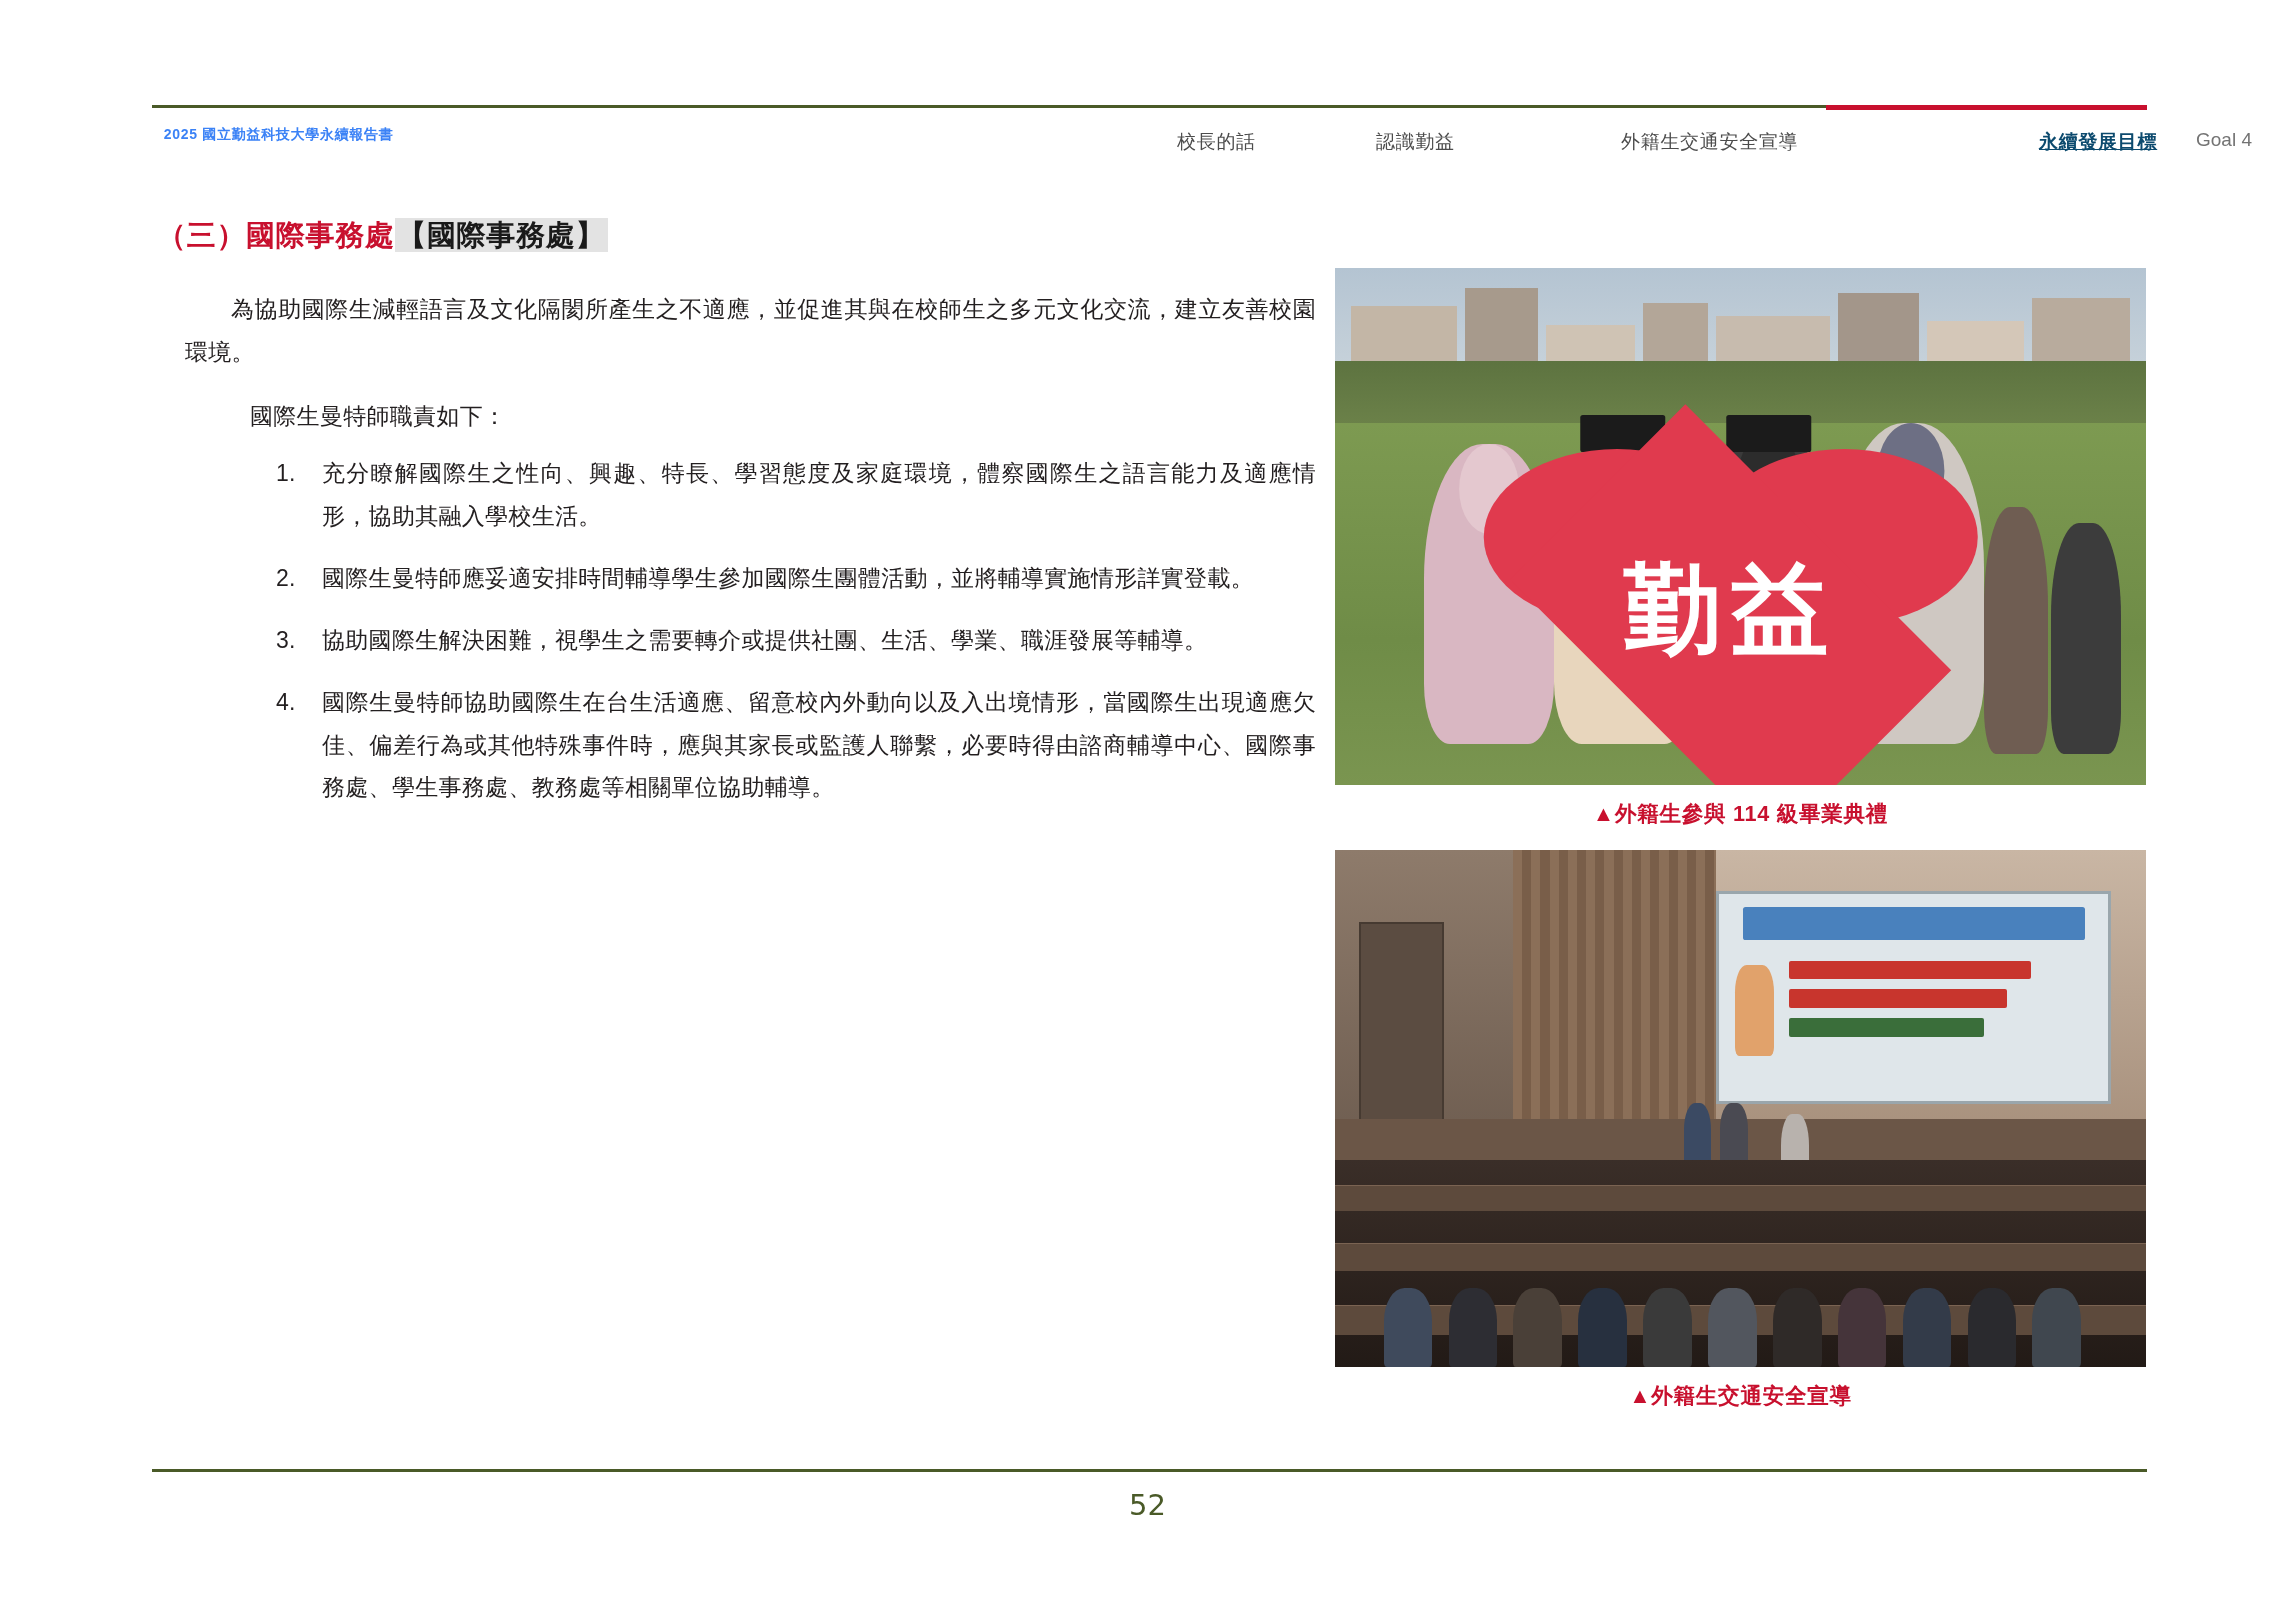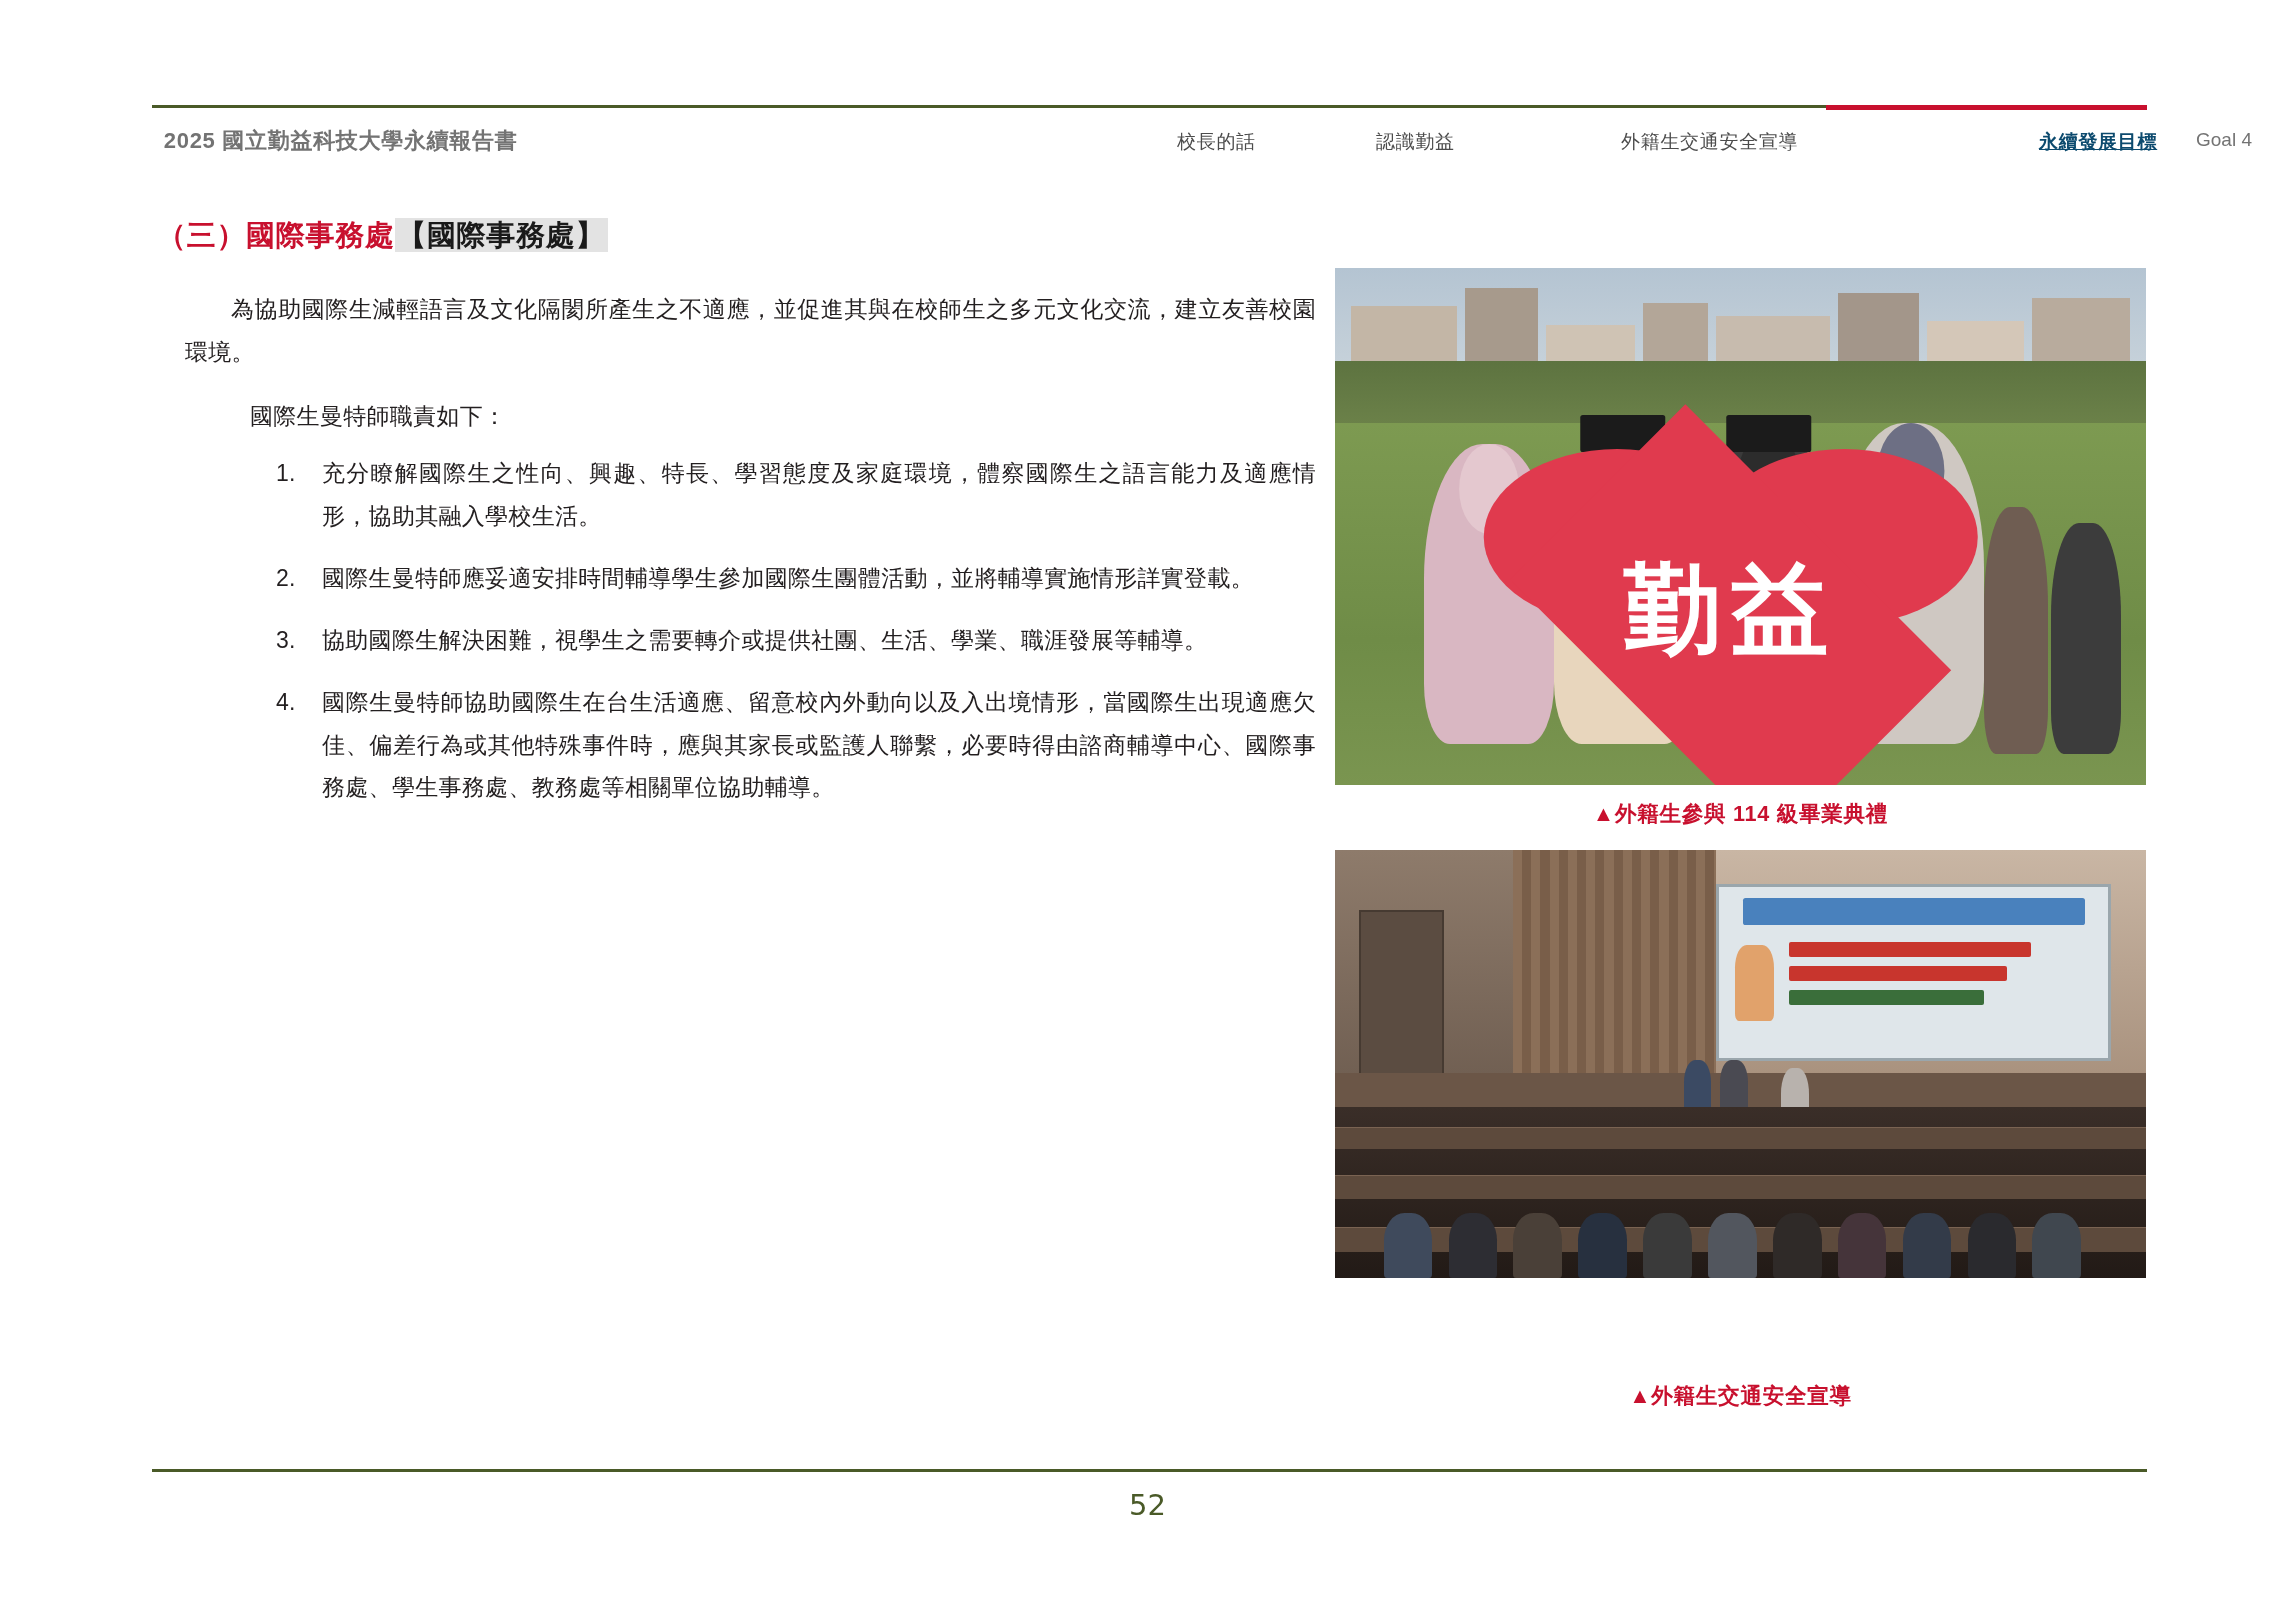--- a/index.html
+++ b/index.html
@@ -37,24 +37,24 @@
     right: 0;
     top: 0;
     width: 321px;
     height: 4.6px;
     background: #c8102e;
   }
   .header-title {
     position: absolute;
     left: 11.8px;
     top: 21px;
-    font-size: 22px;
+    font-size: 14px;
     font-weight: bold;
     letter-spacing: 0.7px;
-    color: #737373;
+    color: #3b82f6;
     white-space: nowrap;
   }
   .header-nav {
     position: absolute;
     left: 831px;
     top: 23.6px;
     width: 1164px;
     height: 30px;
   }
   .nav-item {
@@ -141,21 +141,21 @@
     top: 0;
     font-size: 23px;
     color: #231f20;
   }
 
   
   .fig {
     position: absolute;
   }
   .fig-1 { left: 1335px; top: 268px; width: 811px; height: 517px; }
-  .fig-2 { left: 1335px; top: 850px; width: 811px; height: 428px; }
+  .fig-2 { left: 1335px; top: 850px; width: 811px; height: 517px; }
   .fig-img {
     width: 100%;
     height: 100%;
     overflow: hidden;
     position: relative;
   }
   .fig-cap {
     position: absolute;
     left: 0;
     width: 100%;

